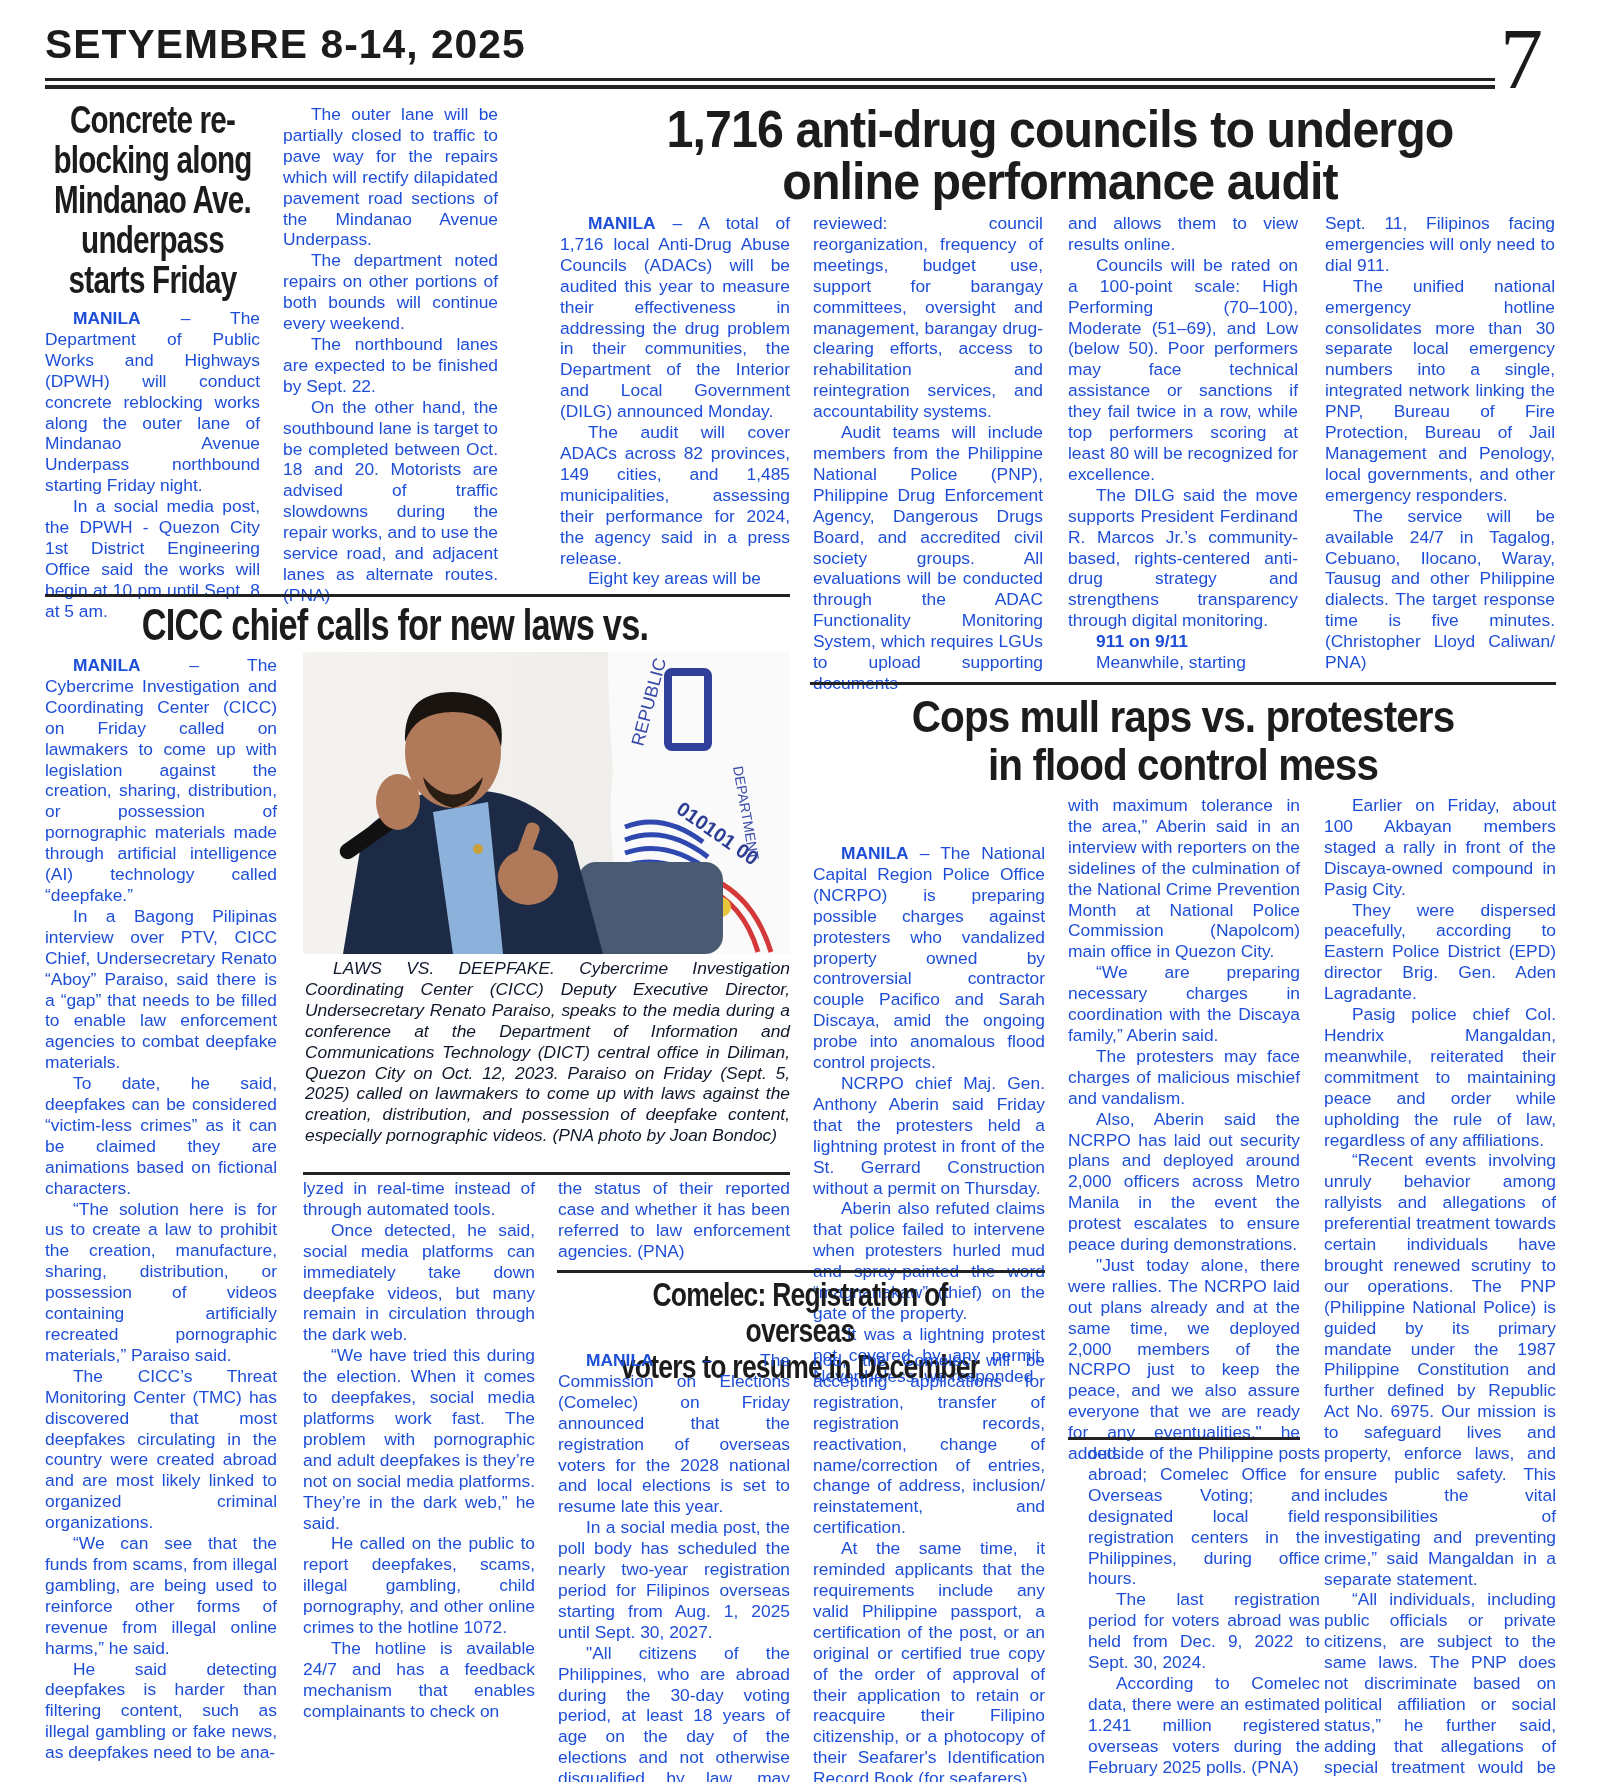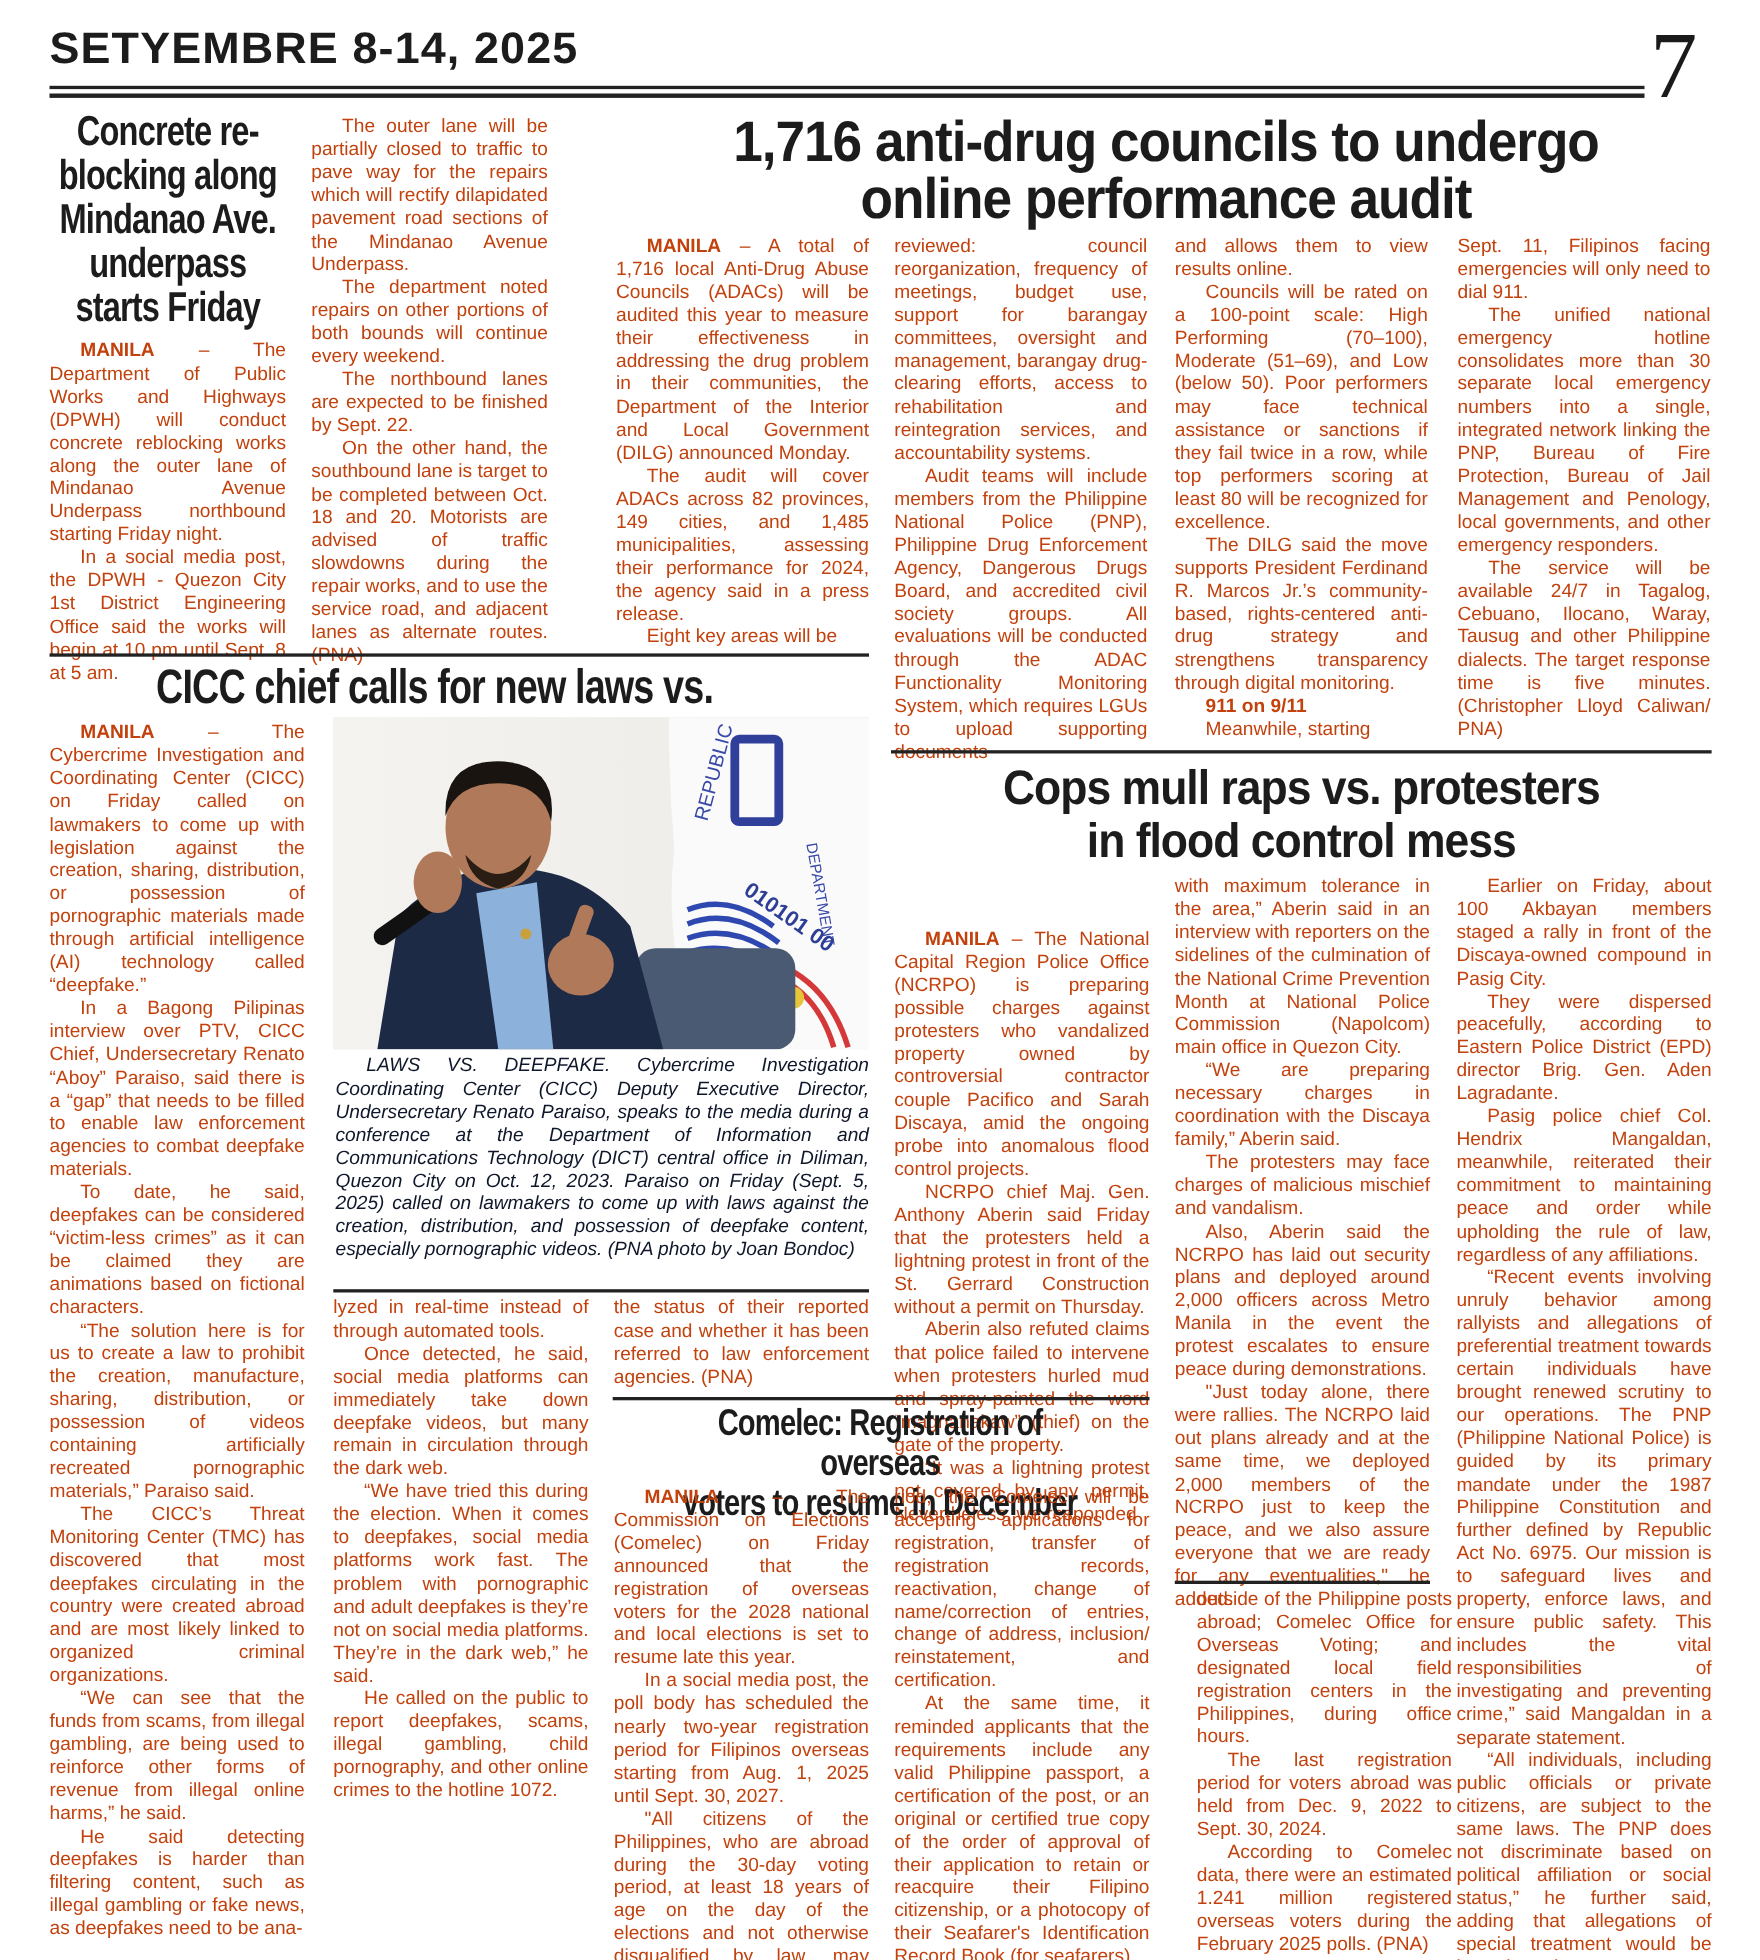--- a/index.html
+++ b/index.html
@@ -4,21 +4,21 @@
 <style>
   html, body { margin:0; padding:0; background:#fff; }
   body { width:1600px; height:1782px; position:relative; overflow:hidden; color:#1a1a1a; font-family:"Liberation Sans", sans-serif; }
   .abs { position:absolute; }
   .masthead-date { left:45px; top:22px; font-family:"Liberation Sans", sans-serif; font-weight:bold; font-size:40px; letter-spacing:1px; color:#1c1c1c; transform:scaleX(1.02); transform-origin:left; }
   .page-num { left:1500px; top:16px; font-family:"Liberation Serif", serif; font-size:86px; line-height:86px; color:#1a1a1a; }
   .rule-top { left:45px; width:1450px; top:78px; height:3px; background:#222; }
   .rule-top2 { left:45px; width:1450px; top:85px; height:4px; background:#222; }
   .hl { font-family:"Liberation Sans", sans-serif; font-weight:bold; color:#1c1c1c; text-align:center; letter-spacing:-1px; }
   .hl-condensed { transform:scaleX(0.78); transform-origin:center top; }
-  .col { font-size:17.4px; line-height:20.9px; text-align:justify; hyphens:manual; color:#c2410c; }
+  .col { font-size:17.4px; line-height:20.9px; text-align:justify; hyphens:manual; color:#1d4ed8; }
   .col p { margin:0; text-indent:28px; }
   .col p.noindent { text-indent:0; }
   .dateline { font-weight:bold; }
   .subhead { font-weight:bold; text-indent:28px; margin:0; }
   .hr { height:3px; background:#222; }
   .caption { font-size:17.4px; line-height:20.9px; font-style:italic; font-weight:normal; text-align:justify; color:#0f172a; }
   .caption p { margin:0; text-indent:28px; }
   .photo { overflow:hidden; background:#f2f1ee; }
 </style>
 </head>
@@ -135,20 +135,21 @@
 <div class="abs caption" style="left:305px;top:958px;width:485px;">
   <p><span>LAWS VS. DEEPFAKE.</span><span> Cybercrime Investigation Coordinating Center (CICC) Deputy Executive Director, Undersecretary Renato Paraiso, speaks to the media during a conference at the Department of Information and Communications Technology (DICT) central office in Diliman, Quezon City on Oct. 12, 2023. Paraiso on Friday (Sept. 5, 2025) called on lawmakers to come up with laws against the creation, distribution, and possession of deepfake content, especially pornographic videos. (PNA photo by Joan Bondoc)</span></p>
 </div>
 <div class="abs hr" style="left:303px;top:1172px;width:487px;"></div>
 
 <div class="abs col" style="left:303px;top:1178px;width:232px;">
   <p class="noindent">lyzed in real-time instead of through automated tools.</p>
   <p>Once detected, he said, social media platforms can immediately take down deepfake videos, but many remain in circulation through the dark web.</p>
   <p>“We have tried this during the election. When it comes to deepfakes, social media platforms work fast. The problem with pornographic and adult deepfakes is they’re not on social media platforms. They’re in the dark web,” he said.</p>
   <p>He called on the public to report deepfakes, scams, illegal gambling, child pornography, and other online crimes to the hotline 1072.</p>
+  <p>The hotline is available 24/7 and has a feedback mechanism that enables complainants to check on</p>
 </div>
 <div class="abs col" style="left:558px;top:1178px;width:232px;">
   <p class="noindent">the status of their reported case and whether it has been referred to law enforcement agencies. (PNA)</p>
 </div>
 
 <div class="abs hl" style="left:810px;top:693px;width:746px;font-size:44px;line-height:48px;">
   <div style="transform:scaleX(0.92);">Cops mull raps vs. protesters</div>
   <div style="transform:scaleX(0.92);">in flood control mess</div>
 </div>
 <div class="abs col" style="left:813px;top:795px;width:232px;margin-top:48px;">

